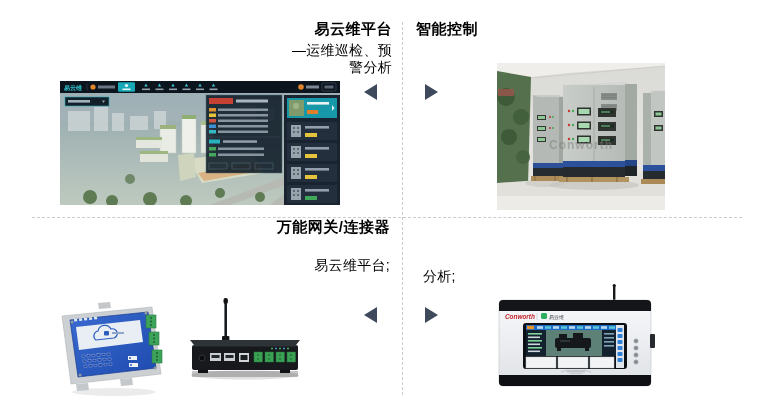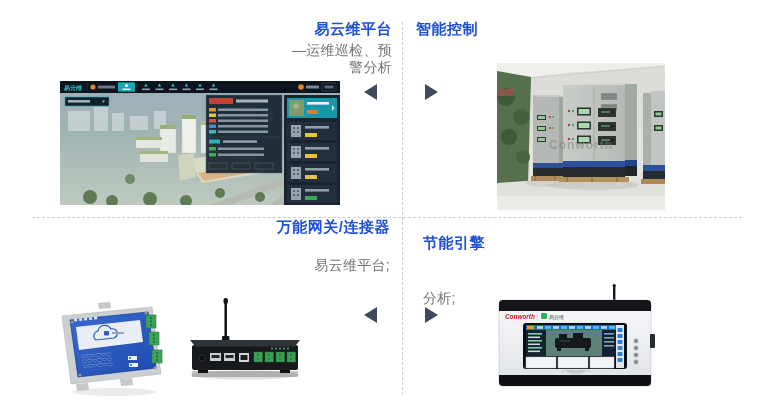--- a/index.html
+++ b/index.html
@@ -3,22 +3,22 @@
 <meta charset="utf-8">
 <style>
   html,body{margin:0;padding:0;background:#fff;}
   .canvas{
     position:relative;width:761px;height:416px;background:#fff;
     font-family:"Liberation Sans","DejaVu Sans",sans-serif;overflow:hidden;
   }
   .vline{position:absolute;left:402px;top:22px;height:373px;width:0;border-left:1px dashed #c9cdd1;}
   .hline{position:absolute;left:32px;top:217px;width:710px;height:0;border-top:1px dashed #c9cdd1;}
   .feature-text{position:absolute;}
-  .feature-text h3{margin:0 0 3px 0;font-size:15px;font-weight:bold;color:#1d4ed8;letter-spacing:.5px;}
-  .feature-text .desc{font-size:14px;color:#737373;line-height:17px;letter-spacing:.3px;}
+  .feature-text h3{margin:0 0 3px 0;font-size:15px;font-weight:bold;color:#000000;letter-spacing:.5px;}
+  .feature-text .desc{font-size:14px;color:#000000;line-height:17px;letter-spacing:.3px;}
   .tr-align{text-align:right;}
   .arrow{position:absolute;width:0;height:0;}
   .arrow-left{border-top:8px solid transparent;border-bottom:8px solid transparent;border-right:13px solid #3e4a5c;}
   .arrow-right{border-top:8px solid transparent;border-bottom:8px solid transparent;border-left:13px solid #3e4a5c;}
   .img-abs{position:absolute;display:block;}
 </style>
 </head>
 <body>
 
 <div class="canvas">
@@ -43,21 +43,20 @@
   <div class="feature-text tr-align" style="left:210px;top:218px;width:180px;">
     <h3>万能网关/连接器</h3>
     <div class="desc">
       <br>
       <span>易云维平台;</span>
     </div>
   </div>
   <div class="arrow arrow-left" style="left:364px;top:307px;"></div>
 
   <div class="feature-text" style="left:423px;top:234px;width:200px;">
-    <h3>节能引擎</h3>
     <div class="desc">
       <br>
       <br>
       <span>分析;</span>
     </div>
   </div>
   <div class="arrow arrow-right" style="left:425px;top:307px;"></div>
 
   <svg class="img-abs" style="left:60px;top:81px;" width="280" height="124" viewBox="0 0 280 124">
     <defs>

